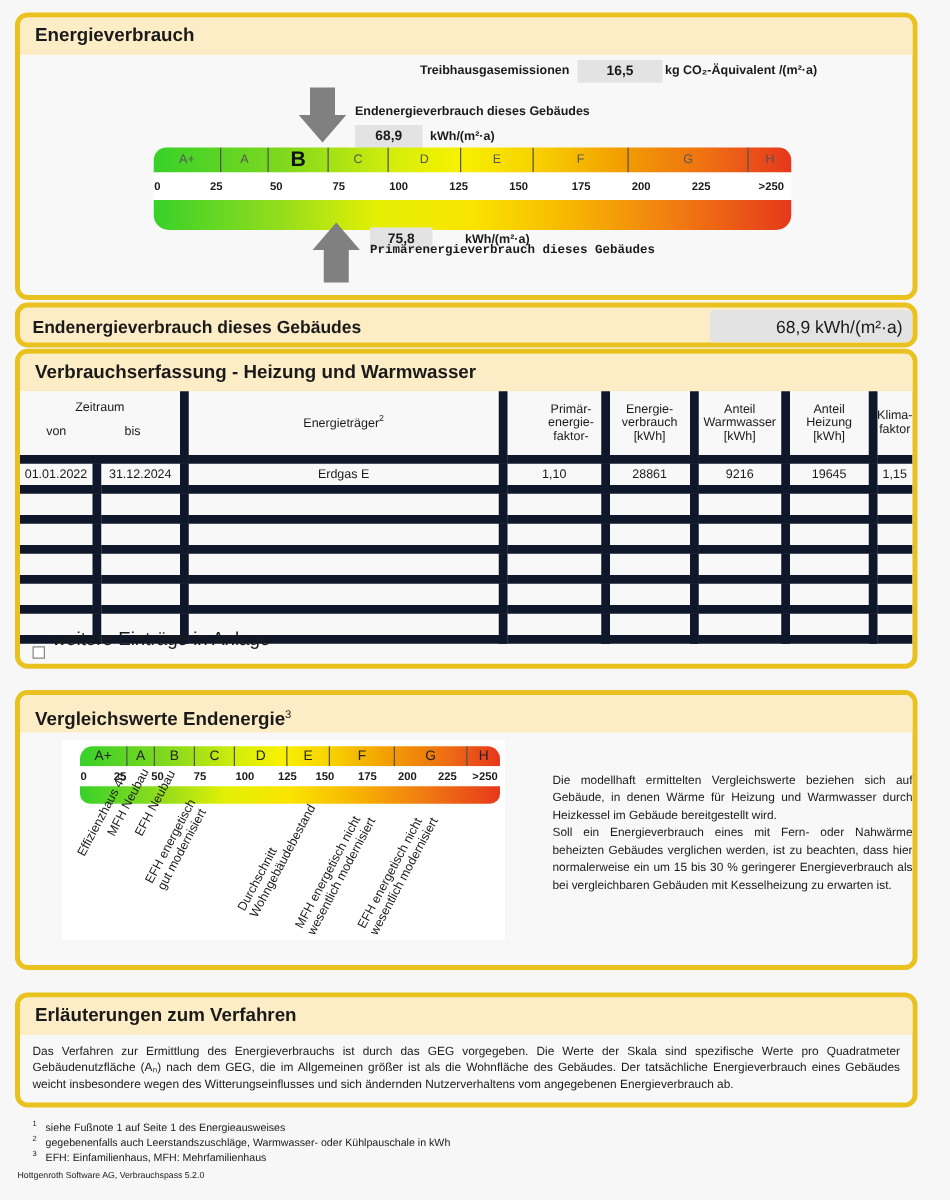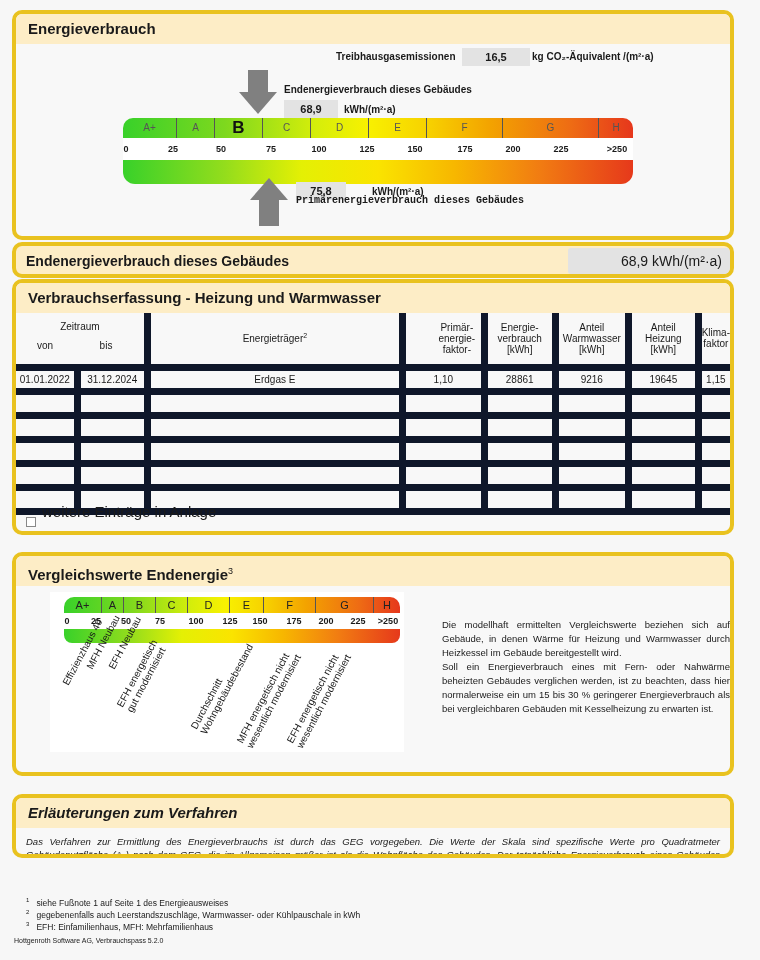--- a/index.html
+++ b/index.html
@@ -216,21 +216,21 @@
 wesentlich modernisiert</div>
     <div class="rot" style="left:254px;top:136px;white-space:pre;">EFH energetisch nicht
 wesentlich modernisiert</div>
   </div>
   <div class="abs para" style="left:426px;top:62px;width:288px;">
     <div>Die modellhaft ermittelten Vergleichswerte beziehen sich auf Gebäude, in denen Wärme für Heizung und Warmwasser durch Heizkessel im Gebäude bereitgestellt wird.</div>
     <div>Soll ein Energieverbrauch eines mit Fern- oder Nahwärme beheizten Gebäudes verglichen werden, ist zu beachten, dass hier normalerweise ein um 15 bis 30 % geringerer Energieverbrauch als bei vergleichbaren Gebäuden mit Kesselheizung zu erwarten ist.</div>
   </div>
 </div>
 
-<div class="box" style="top:794px;height:64px;font-style:italic;">
+<div class="box" style="top:794px;height:92px;">
   <div class="box-head">Erläuterungen zum Verfahren</div>
   <div class="abs para" style="left:10px;top:37px;width:694px;font-size:9.5px;line-height:13px;">Das Verfahren zur Ermittlung des Energieverbrauchs ist durch das GEG vorgegeben. Die Werte der Skala sind spezifische Werte pro Quadratmeter Gebäudenutzfläche (Aₙ) nach dem GEG, die im Allgemeinen größer ist als die Wohnfläche des Gebäudes. Der tatsächliche Energieverbrauch eines Gebäudes weicht insbesondere wegen des Witterungseinflusses und sich ändernden Nutzerverhaltens vom angegebenen Energieverbrauch ab.</div>
 </div>
 
 <div class="fn" style="left:26px;top:897px;"><sup style="font-size:6px;">1</sup>&nbsp;&nbsp;&nbsp;<span>siehe Fußnote 1 auf Seite 1 des Energieausweises</span></div>
 <div class="fn" style="left:26px;top:909px;"><sup style="font-size:6px;">2</sup>&nbsp;&nbsp;&nbsp;<span>gegebenenfalls auch Leerstandszuschläge, Warmwasser- oder Kühlpauschale in kWh</span></div>
 <div class="fn" style="left:26px;top:921px;"><sup style="font-size:6px;">3</sup>&nbsp;&nbsp;&nbsp;<span>EFH: Einfamilienhaus, MFH: Mehrfamilienhaus</span></div>
 <div class="fn" style="left:14px;top:937px;font-size:7px;">Hottgenroth Software AG, Verbrauchspass 5.2.0</div>
 
 </body></html>

